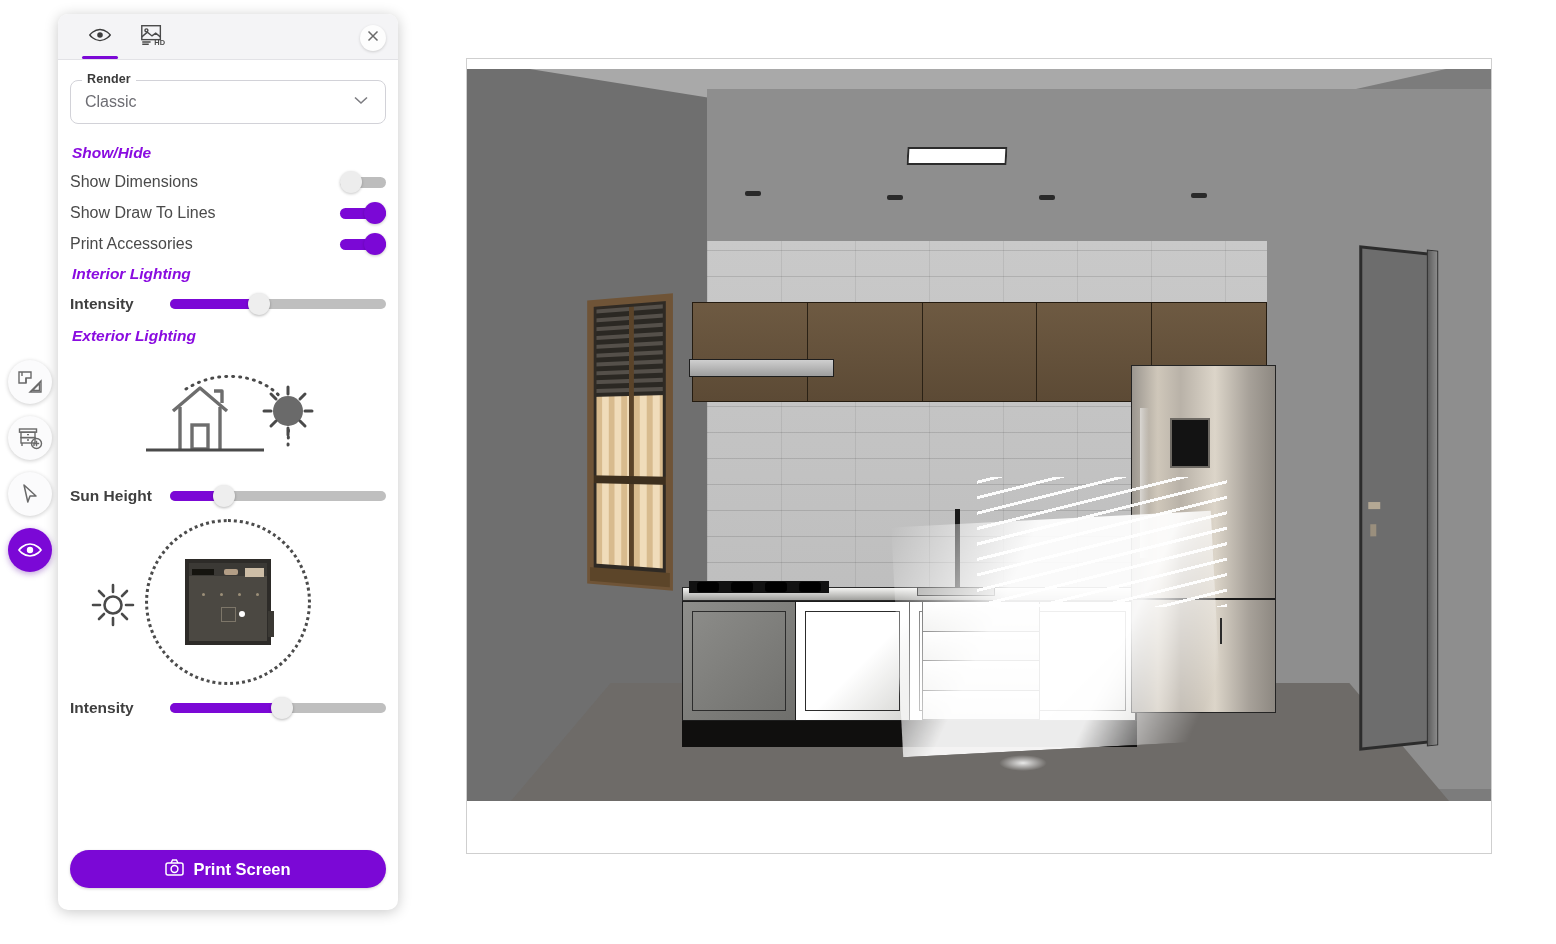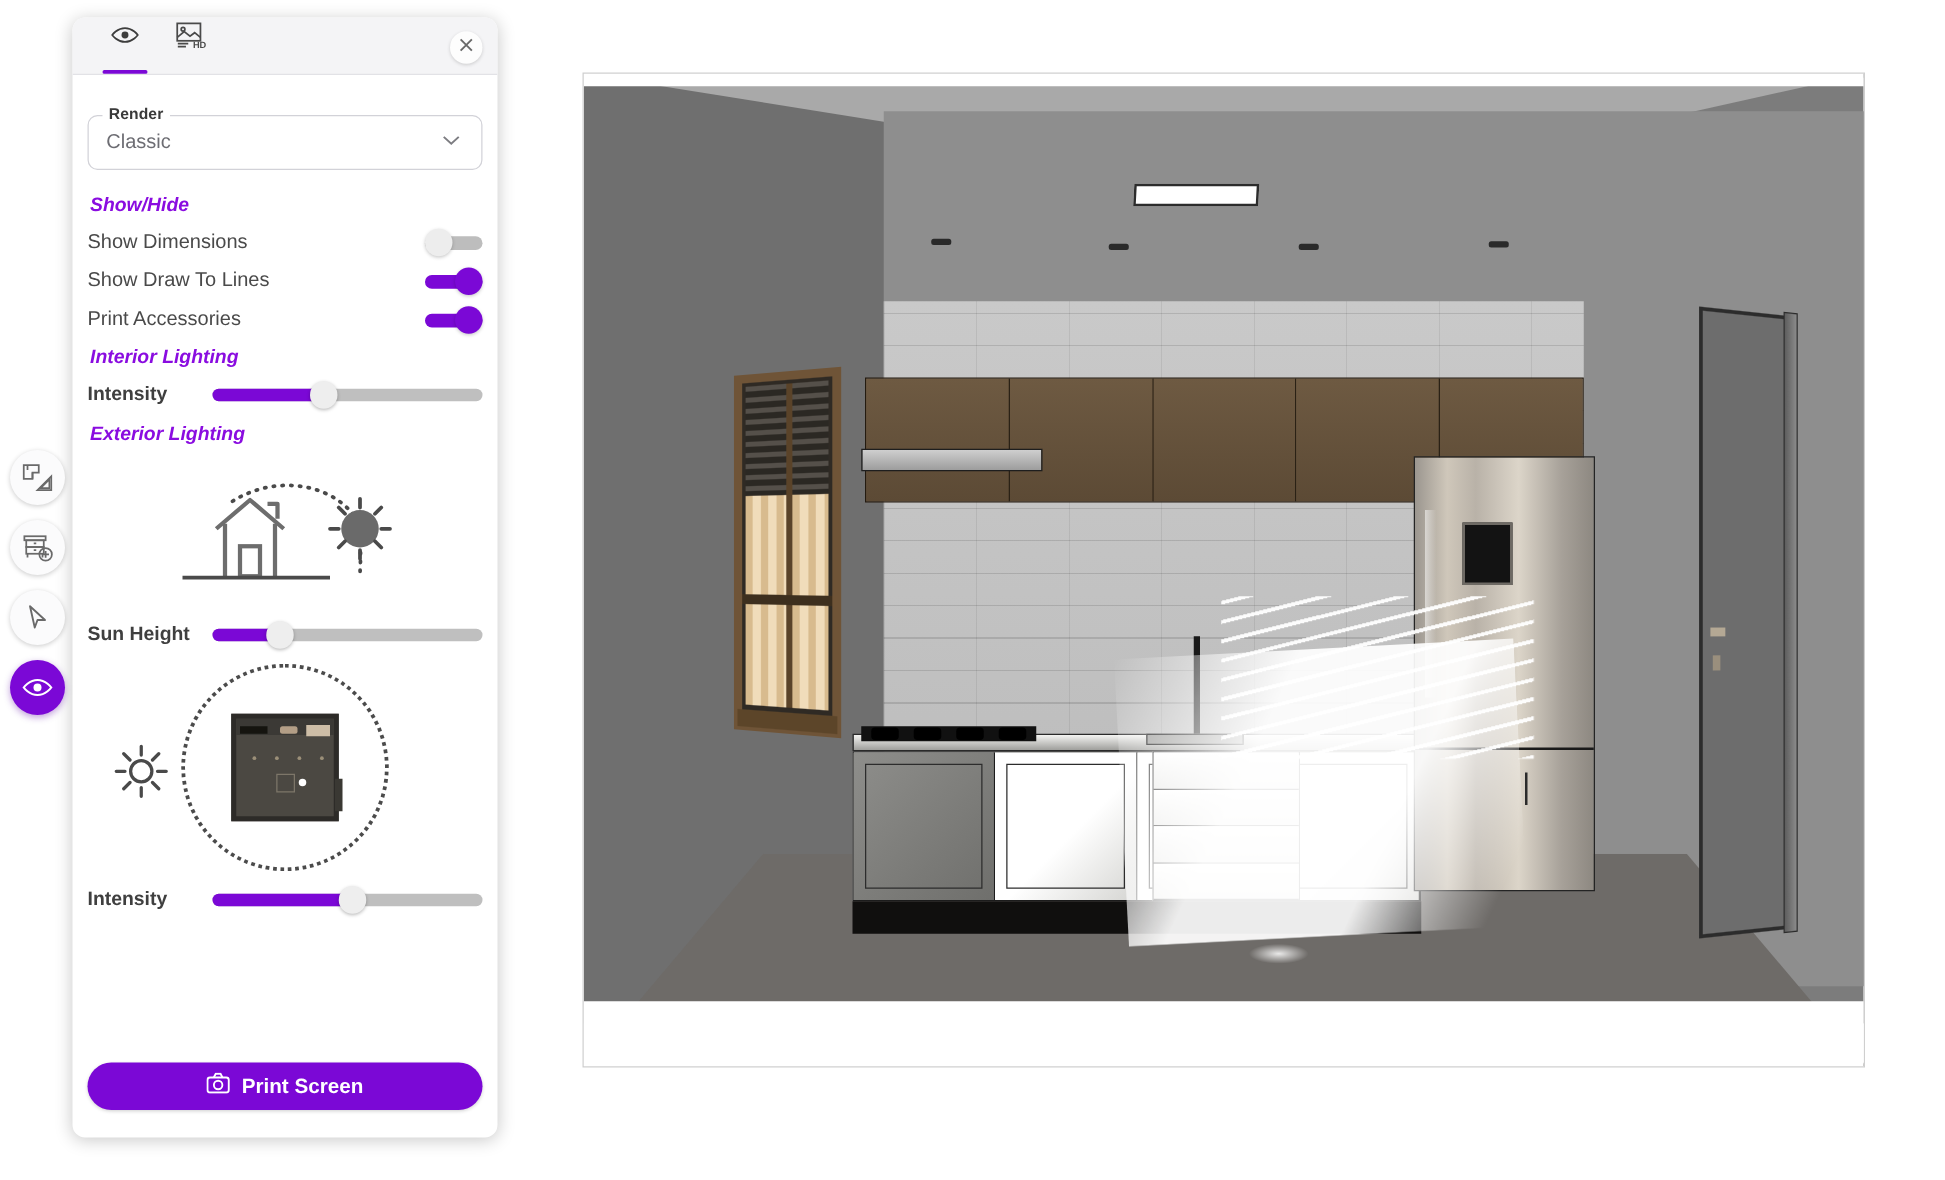--- a/index.html
+++ b/index.html
@@ -49,21 +49,21 @@
   .panel-head {
     position: relative;
     height: 46px;
     background: #f4f4f6;
     border-bottom: 1px solid #e2e2e6;
     display: flex; align-items: flex-end; padding-left: 16px;
     flex: 0 0 auto;
   }
   .tab {
     width: 52px; height: 44px;
-    display: flex; justify-content: center;
+    display: flex; align-items: center; justify-content: center;
     cursor: pointer;
     position: relative;
   }
   .tab.active::after {
     content: "";
     position: absolute; left: 8px; right: 8px; bottom: 0;
     height: 3px; background: #7b08d6; border-radius: 2px;
   }
   .close-btn {
     position: absolute; right: 12px; top: 11px;
@@ -75,21 +75,21 @@
   }
 
   .panel-body {
     flex: 1 1 auto;
     padding: 10px 12px 0 12px;
     overflow: hidden;
     display: flex; flex-direction: column;
   }
 
   
-  .select-wrap { position: relative; margin: 22px 0 14px 0; }
+  .select-wrap { position: relative; margin: 10px 0 14px 0; }
   .select-label {
     position: absolute; left: 12px; top: -8px;
     background: #fff; padding: 0 5px;
     font-size: 12.5px; font-weight: 700; color: #3a3a3a;
     letter-spacing: .1px;
   }
   .select-box {
     height: 44px;
     border: 1px solid #d2d2d8;
     border-radius: 8px;

